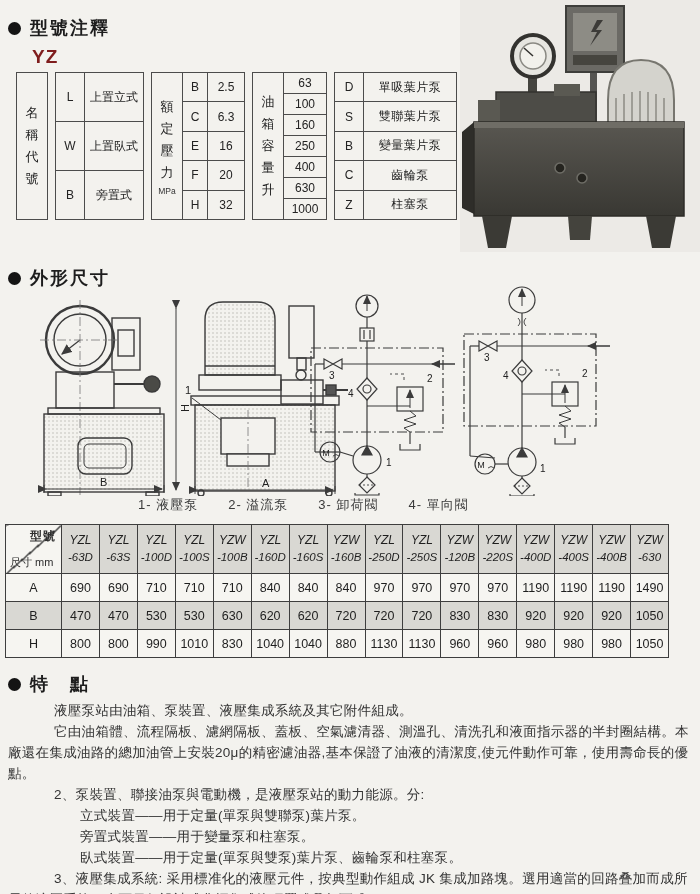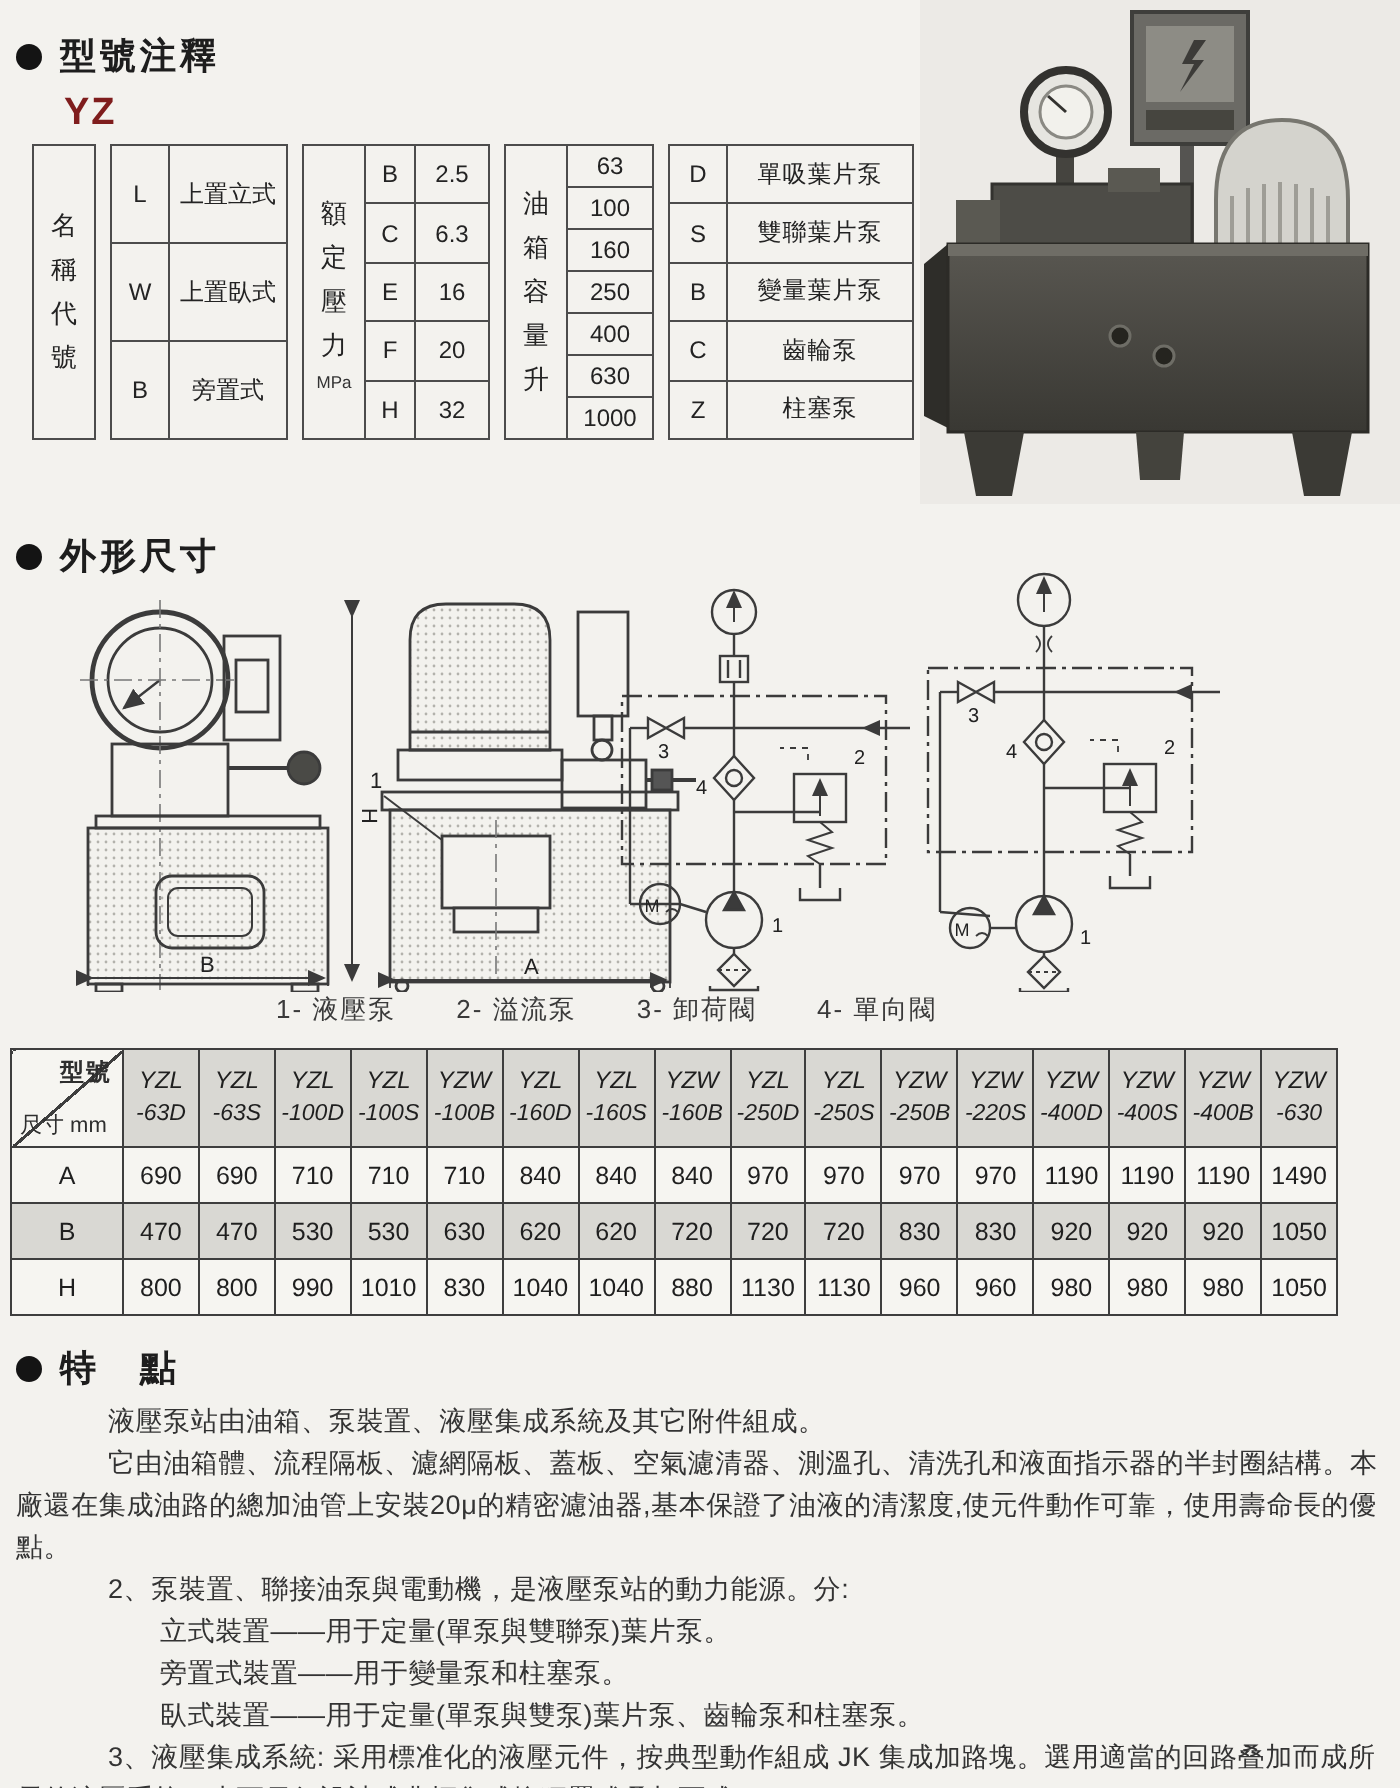--- a/index.html
+++ b/index.html
@@ -433,21 +433,21 @@
     <th class="hdr">
           <div>YZL</div>
           <div class="sfx">-250D</div>
         </th>
     <th class="hdr">
           <div>YZL</div>
           <div class="sfx">-250S</div>
         </th>
     <th class="hdr">
           <div>YZW</div>
-          <div class="sfx">-250B</div>
+          <div class="sfx">-120B</div>
         </th>
     <th class="hdr">
           <div>YZW</div>
           <div class="sfx">-220S</div>
         </th>
     <th class="hdr">
           <div>YZW</div>
           <div class="sfx">-400D</div>
         </th>
     <th class="hdr">

